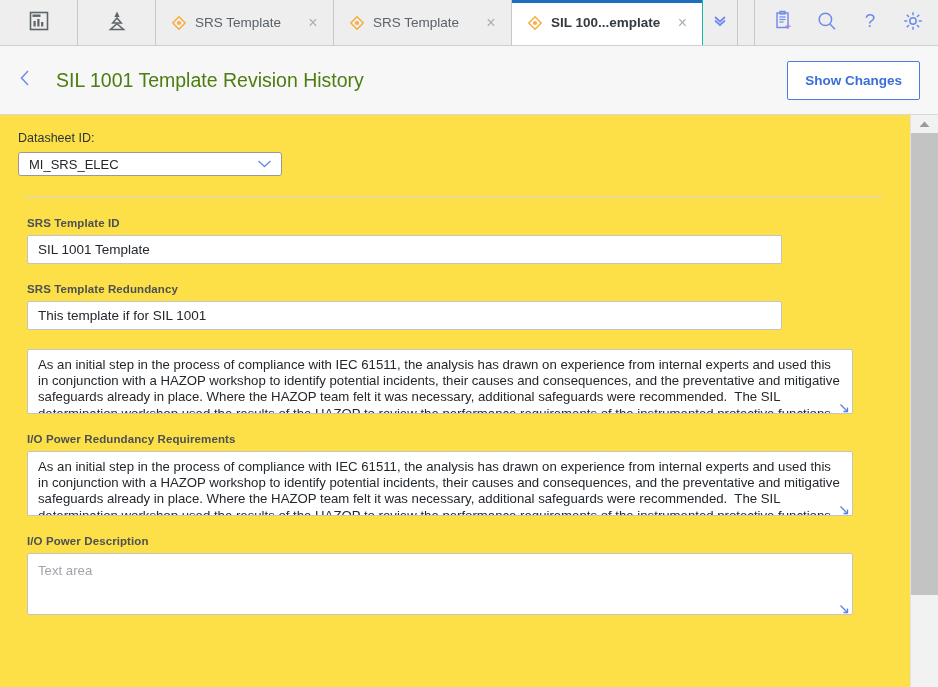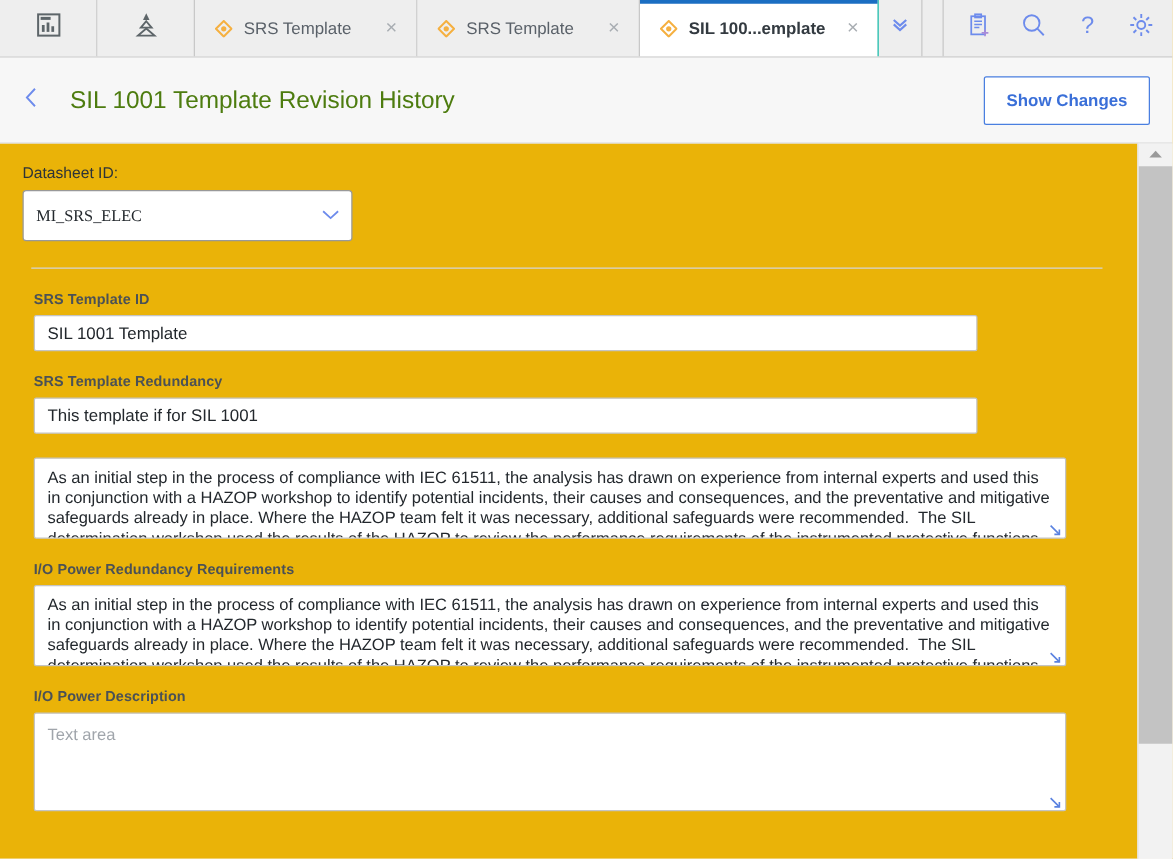--- a/index.html
+++ b/index.html
@@ -120,39 +120,38 @@
   .bodywrap {
     height: 572px;
     display: flex;
     position: relative;
     background: #f7f7f7;
   }
   .content {
     flex: 1;
     overflow: hidden;
     padding: 0 0 0 0;
-    background: #eab308;
+    background: #fde047;
   }
 
   .ds-block { padding: 16px 0 0 18px; }
   .ds-label {
     font-size: 12.5px;
     color: #2d3338;
     margin-bottom: 7px;
   }
   .ds-select {
     width: 264px;
-    height: 41px;
+    height: 24px;
     background: #ffffff;
     border: 1px solid #999999;
     border-radius: 3px;
     display: flex; align-items: center;
     padding: 0 8px 0 10px;
     cursor: pointer;
-    font-family: Liberation Serif, serif;
   }
   .ds-select .val {
     flex: 1;
     font-size: 13px;
     color: #23282d;
     white-space: nowrap;
   }
   .divider {
     margin: 21px 28px 0 25px;
     border-top: 1px solid #d5d5d5;
@@ -189,21 +188,21 @@
     font-size: 13.2px;
     line-height: 16.2px;
     color: #23282d;
     padding: 7px 10px 0 10px;
     font-family: "Liberation Sans", sans-serif;
     resize: none;
     overflow: hidden;
     outline: none;
     display: block;
   }
-  .ftarea.tall { height: 79px; padding-top: 9px; }
+  .ftarea.tall { height: 62px; padding-top: 9px; }
   .ftarea::placeholder { color: #a0a5ab; }
   .resize-h {
     position: absolute;
     right: 3px; bottom: 2px;
     width: 12px; height: 12px;
     pointer-events: none;
   }
 
   
   .vscroll {

